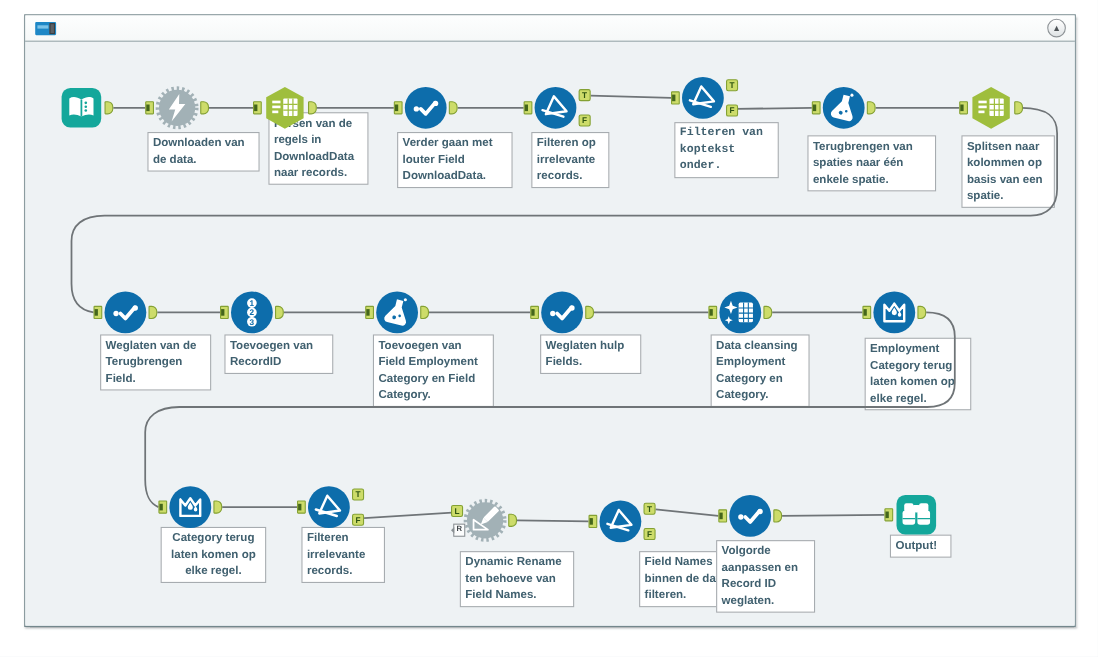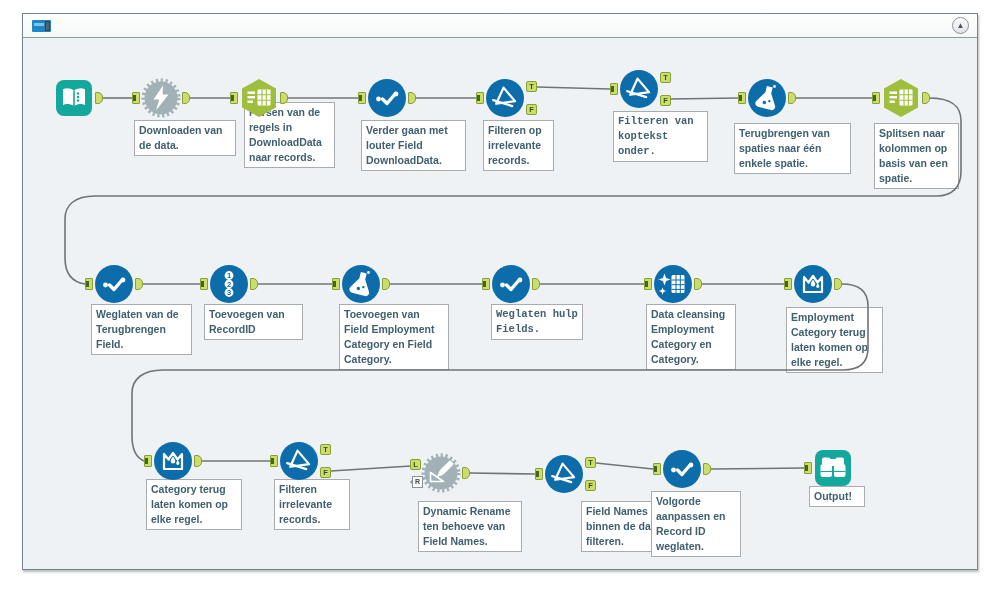--- a/index.html
+++ b/index.html
@@ -230,21 +230,21 @@
       <div class="tool" style="left: 468px; top: 226px;">
         <svg width="40" height="40" viewBox="0 0 40 40">
           <circle cx="20" cy="20" r="19" fill="#0d6dab"></circle>
           <circle cx="11.5" cy="21" r="2.4" fill="#fff"></circle>
           <circle cx="29" cy="16" r="2.4" fill="#fff"></circle>
           <path d="M15.5,21 l4.5,4.5 L28.5,15.5" stroke="#fff" stroke-width="3.4" fill="none" stroke-linecap="round" stroke-linejoin="round"></path>
         </svg>
       </div>
       <div class="anchor in" style="left: 459px; top: 240px;"></div>
       <div class="anchor out" style="left: 509px; top: 240px;"></div>
-      <div class="ann" style="left: 468px; top: 266px; width: 82px; font-family: Liberation Mono, monospace;">Weglaten hulp Fields.</div>
+      <div class="ann" style="left: 468px; top: 266px; width: 82px;">Weglaten hulp Fields.</div>
       <div class="tool" style="left: 630px; top: 226px;">
         <svg width="40" height="40" viewBox="0 0 40 40">
           <circle cx="20" cy="20" r="19" fill="#0d6dab"></circle>
           <path d="M11.5,9.5 l1.6,4.4 4.4,1.6 -4.4,1.6 -1.6,4.4 -1.6,-4.4 -4.4,-1.6 4.4,-1.6 Z" fill="#fff"></path>
           <path d="M9.5,23.5 l1,2.6 2.6,1 -2.6,1 -1,2.6 -1,-2.6 -2.6,-1 2.6,-1 Z" fill="#fff"></path>
           <rect x="18.5" y="11" width="13" height="18" rx="1.5" fill="#fff"></rect>
           <path d="M23,11 V29 M27.3,11 V29 M18.5,16 H31.5 M18.5,20.7 H31.5 M18.5,25.4 H31.5" stroke="#0d6dab" stroke-width="1"></path>
         </svg>
       </div>
       <div class="anchor in" style="left: 621px; top: 240px;"></div>
@@ -264,21 +264,21 @@
       <div class="tool" style="left: 130px; top: 403px;">
         <svg width="40" height="40" viewBox="0 0 40 40">
           <circle cx="20" cy="20" r="19" fill="#0d6dab"></circle>
           <path d="M11,13 V28 H29 V13 L24.5,18.5 L20,12 L15.5,18.5 Z" fill="none" stroke="#fff" stroke-width="2.2" stroke-linejoin="round"></path>
           <path d="M20,15.5 c1.5,2.3 2.3,3.4 2.3,4.7 a2.3,2.3 0 1 1 -4.6,0 c0,-1.3 0.8,-2.4 2.3,-4.7 Z" fill="#fff"></path>
           <path d="M24.8,19 c1,1.6 1.6,2.4 1.6,3.3 a1.6,1.6 0 1 1 -3.2,0 c0,-0.9 0.6,-1.7 1.6,-3.3 Z" fill="#fff"></path>
         </svg>
       </div>
       <div class="anchor in" style="left: 121px; top: 417px;"></div>
       <div class="anchor out" style="left: 171px; top: 417px;"></div>
-      <div class="ann" style="left: 123px; top: 441px; width: 86px;">Category terug laten komen op elke regel.</div>
+      <div class="ann" style="left: 123px; top: 441px; width: 86px; text-align: center;">Category terug laten komen op elke regel.</div>
       <div class="tool" style="left: 256px; top: 403px;">
         <svg width="40" height="40" viewBox="0 0 40 40">
           <circle cx="20" cy="20" r="19" fill="#0d6dab"></circle>
           <g transform="rotate(-8 20 20)">
             <path d="M20,9.5 L29.5,24.5 H10.5 Z" fill="none" stroke="#fff" stroke-width="2.2" stroke-linejoin="round"></path>
             <path d="M8,20.5 L26,29" stroke="#fff" stroke-width="2.2" stroke-linecap="round"></path>
           </g>
         </svg>
       </div>
       <div class="anchor in" style="left: 247px; top: 417px;"></div>

